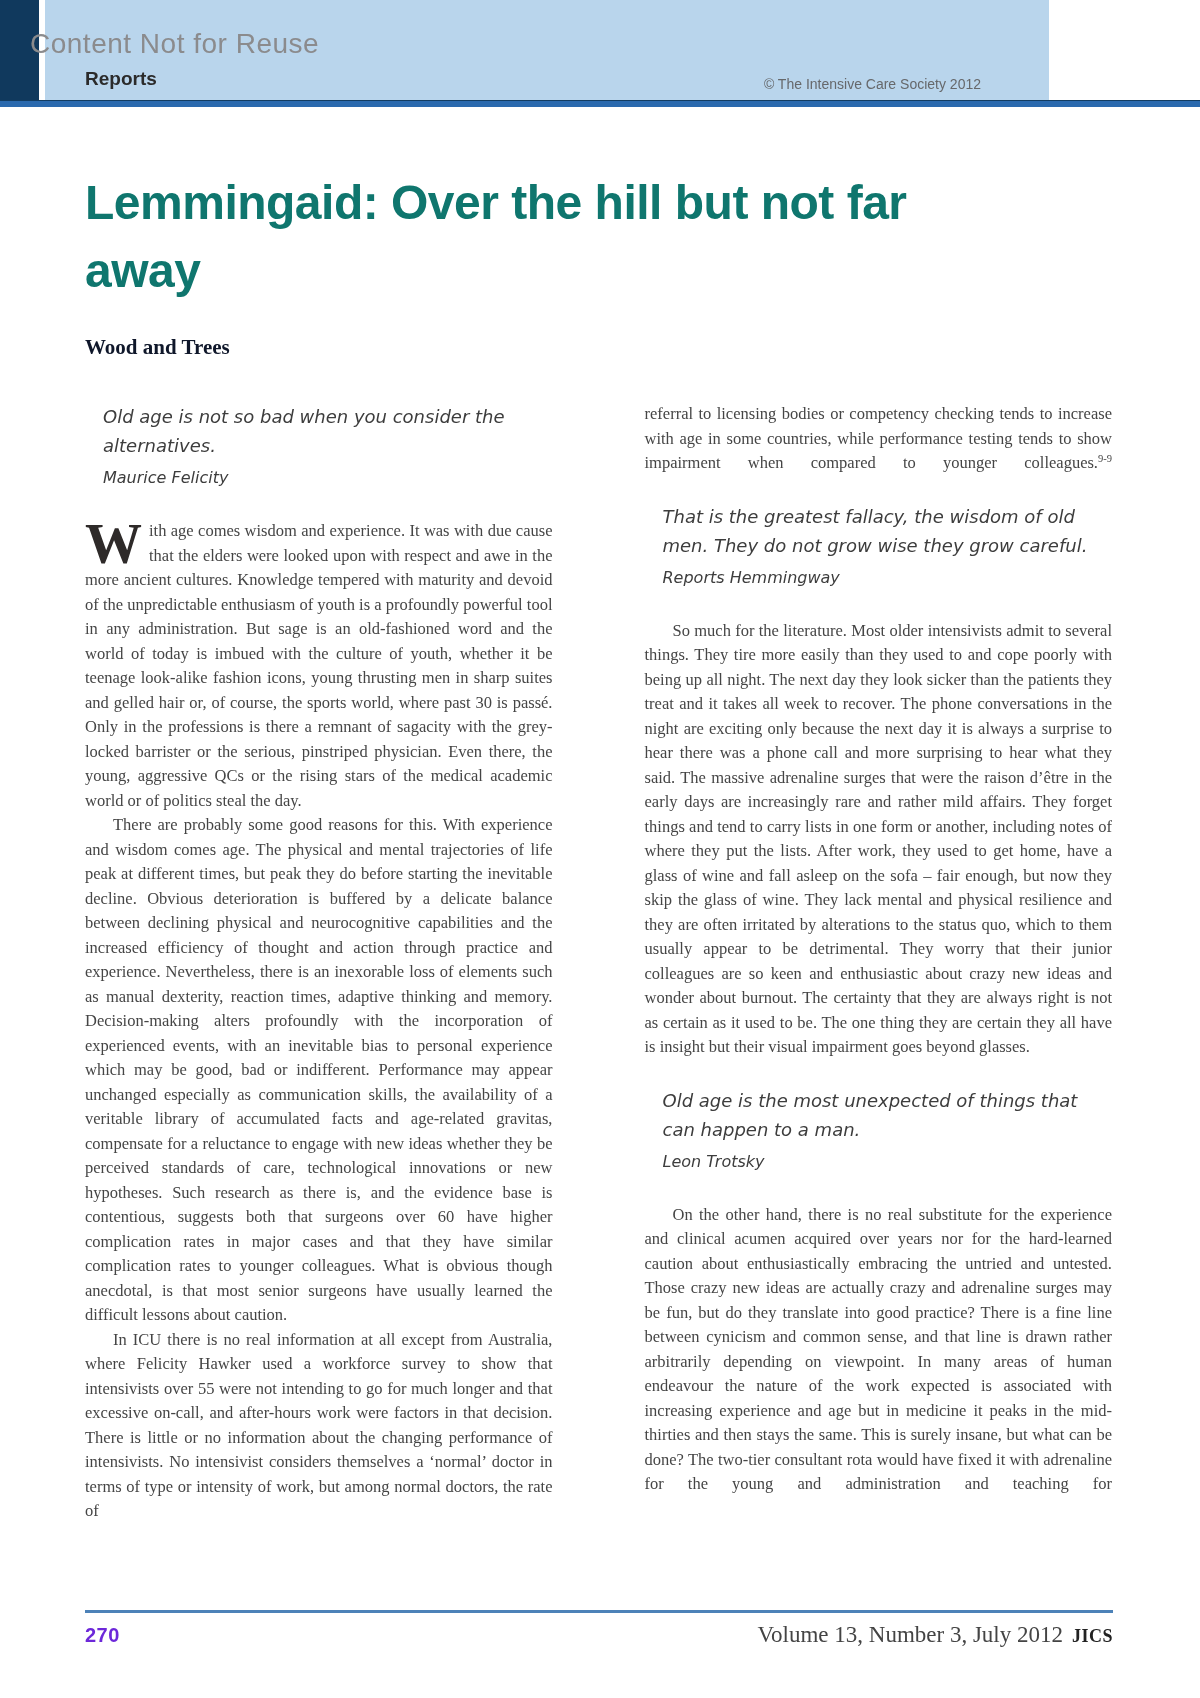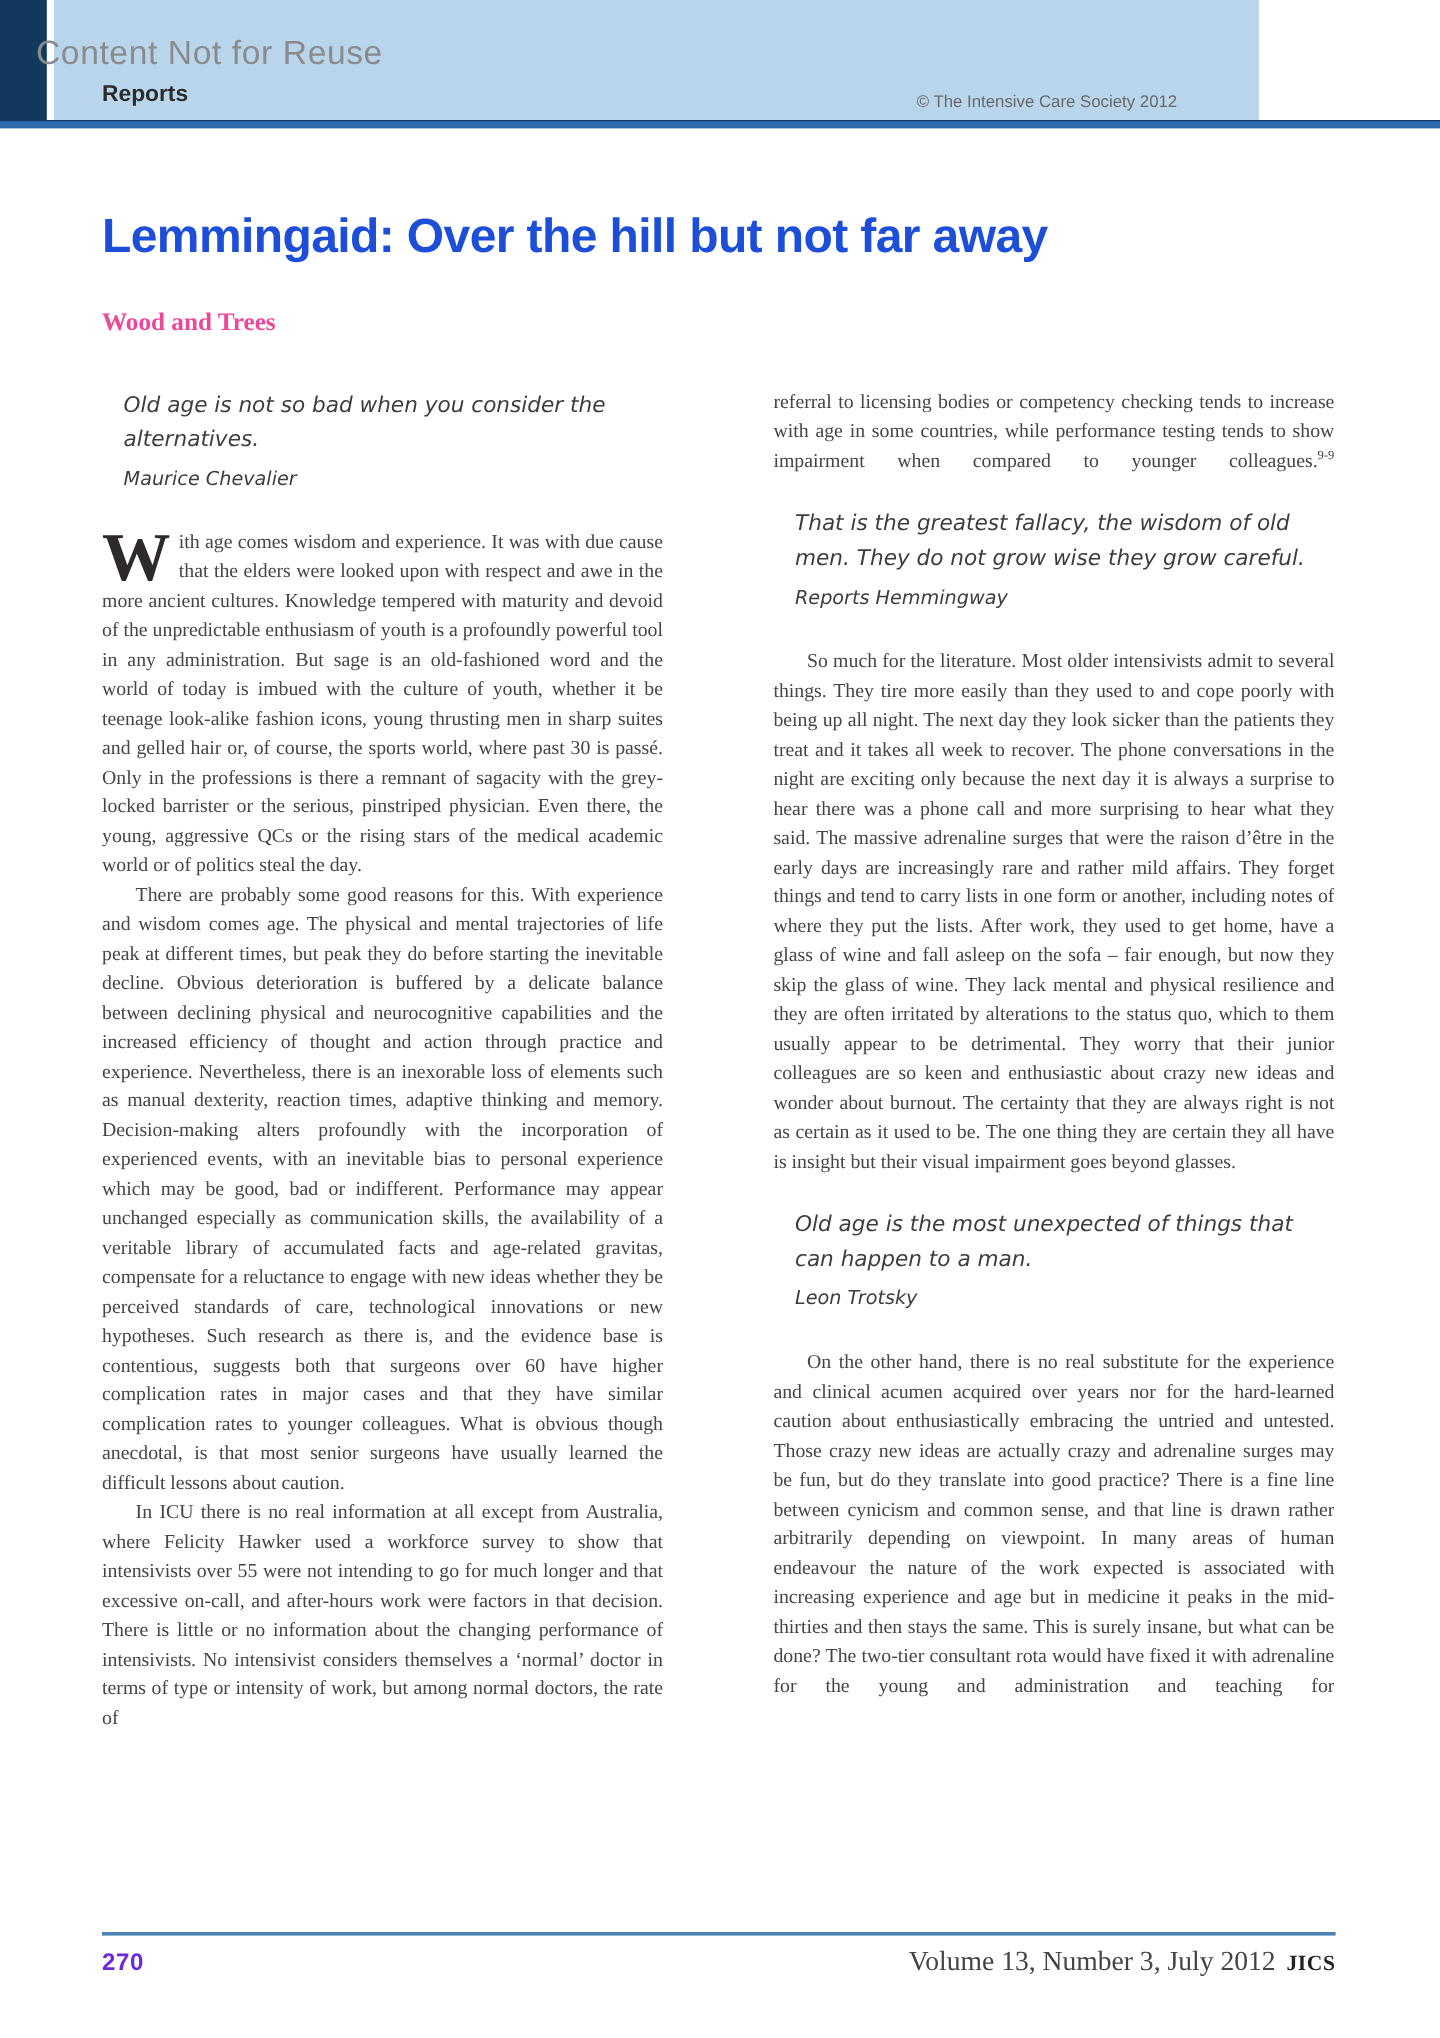--- a/index.html
+++ b/index.html
@@ -49,27 +49,27 @@
   
   .article {
     position: absolute; top: 107px; left: 0;
     width: 1200px; padding: 0 88px 0 85px;
   }
   .article-title {
     margin-top: 62px;
     max-width: 890px;
     font-family: "Liberation Sans", sans-serif;
     font-weight: bold;
-    font-size: 40px; line-height: 1.42;
+    font-size: 48px; line-height: 1.42;
     letter-spacing: -0.5px;
-    color: #1d4ed8;
+    color: #0f766e;
   }
   .article-authors {
     margin-top: 30px;
-    font-size: 21px; font-weight: bold; color: #ec4899;
+    font-size: 21px; font-weight: bold; color: #0f172a;
   }
 
   .columns {
     display: flex; gap: 92px;
     margin-top: 42px;
     height: 1250px; overflow: hidden;
   }
   .col { width: 480px; }
 
   .body-para {
@@ -140,21 +140,21 @@
 
 <main class="article">
   <h1 class="article-title">Lemmingaid: Over the hill but not far away</h1>
   <div class="article-authors">Wood and Trees</div>
 
   <div class="columns">
 
     <div class="col">
       <blockquote class="pull-quote">
         <span class="quote-text">Old age is not so bad when you consider the alternatives.</span>
-        <span class="quote-attribution">Maurice Chevalier</span>
+        <span class="quote-attribution">Maurice Felicity</span>
       </blockquote>
 
       <p class="body-para"><span class="dropcap">W</span><span>ith age comes wisdom and experience. It was with due cause that the elders were looked upon with respect and awe in the more ancient cultures. Knowledge tempered with maturity and devoid of the unpredictable enthusiasm of youth is a profoundly powerful tool in any administration. But sage is an old-fashioned word and the world of today is imbued with the culture of youth, whether it be teenage look-alike fashion icons, young thrusting men in sharp suites and gelled hair or, of course, the sports world, where past 30 is passé. Only in the professions is there a remnant of sagacity with the grey-locked barrister or the serious, pinstriped physician. Even there, the young, aggressive QCs or the rising stars of the medical academic world or of politics steal the day.</span></p>
 
       <p class="body-para indent">There are probably some good reasons for this. With experience and wisdom comes age. The physical and mental trajectories of life peak at different times, but peak they do before starting the inevitable decline. Obvious deterioration is buffered by a delicate balance between declining physical and neurocognitive capabilities and the increased efficiency of thought and action through practice and experience. Nevertheless, there is an inexorable loss of elements such as manual dexterity, reaction times, adaptive thinking and memory. Decision-making alters profoundly with the incorporation of experienced events, with an inevitable bias to personal experience which may be good, bad or indifferent. Performance may appear unchanged especially as communication skills, the availability of a veritable library of accumulated facts and age-related gravitas, compensate for a reluctance to engage with new ideas whether they be perceived standards of care, technological innovations or new hypotheses. Such research as there is, and the evidence base is contentious, suggests both that surgeons over 60 have higher complication rates in major cases and that they have similar complication rates to younger colleagues. What is obvious though anecdotal, is that most senior surgeons have usually learned the difficult lessons about caution.</p>
 
       <p class="body-para indent continues">In ICU there is no real information at all except from Australia, where Felicity Hawker used a workforce survey to show that intensivists over 55 were not intending to go for much longer and that excessive on-call, and after-hours work were factors in that decision. There is little or no information about the changing performance of intensivists. No intensivist considers themselves a ‘normal’ doctor in terms of type or intensity of work, but among normal doctors, the rate of</p>
     </div>
 
     <div class="col">

